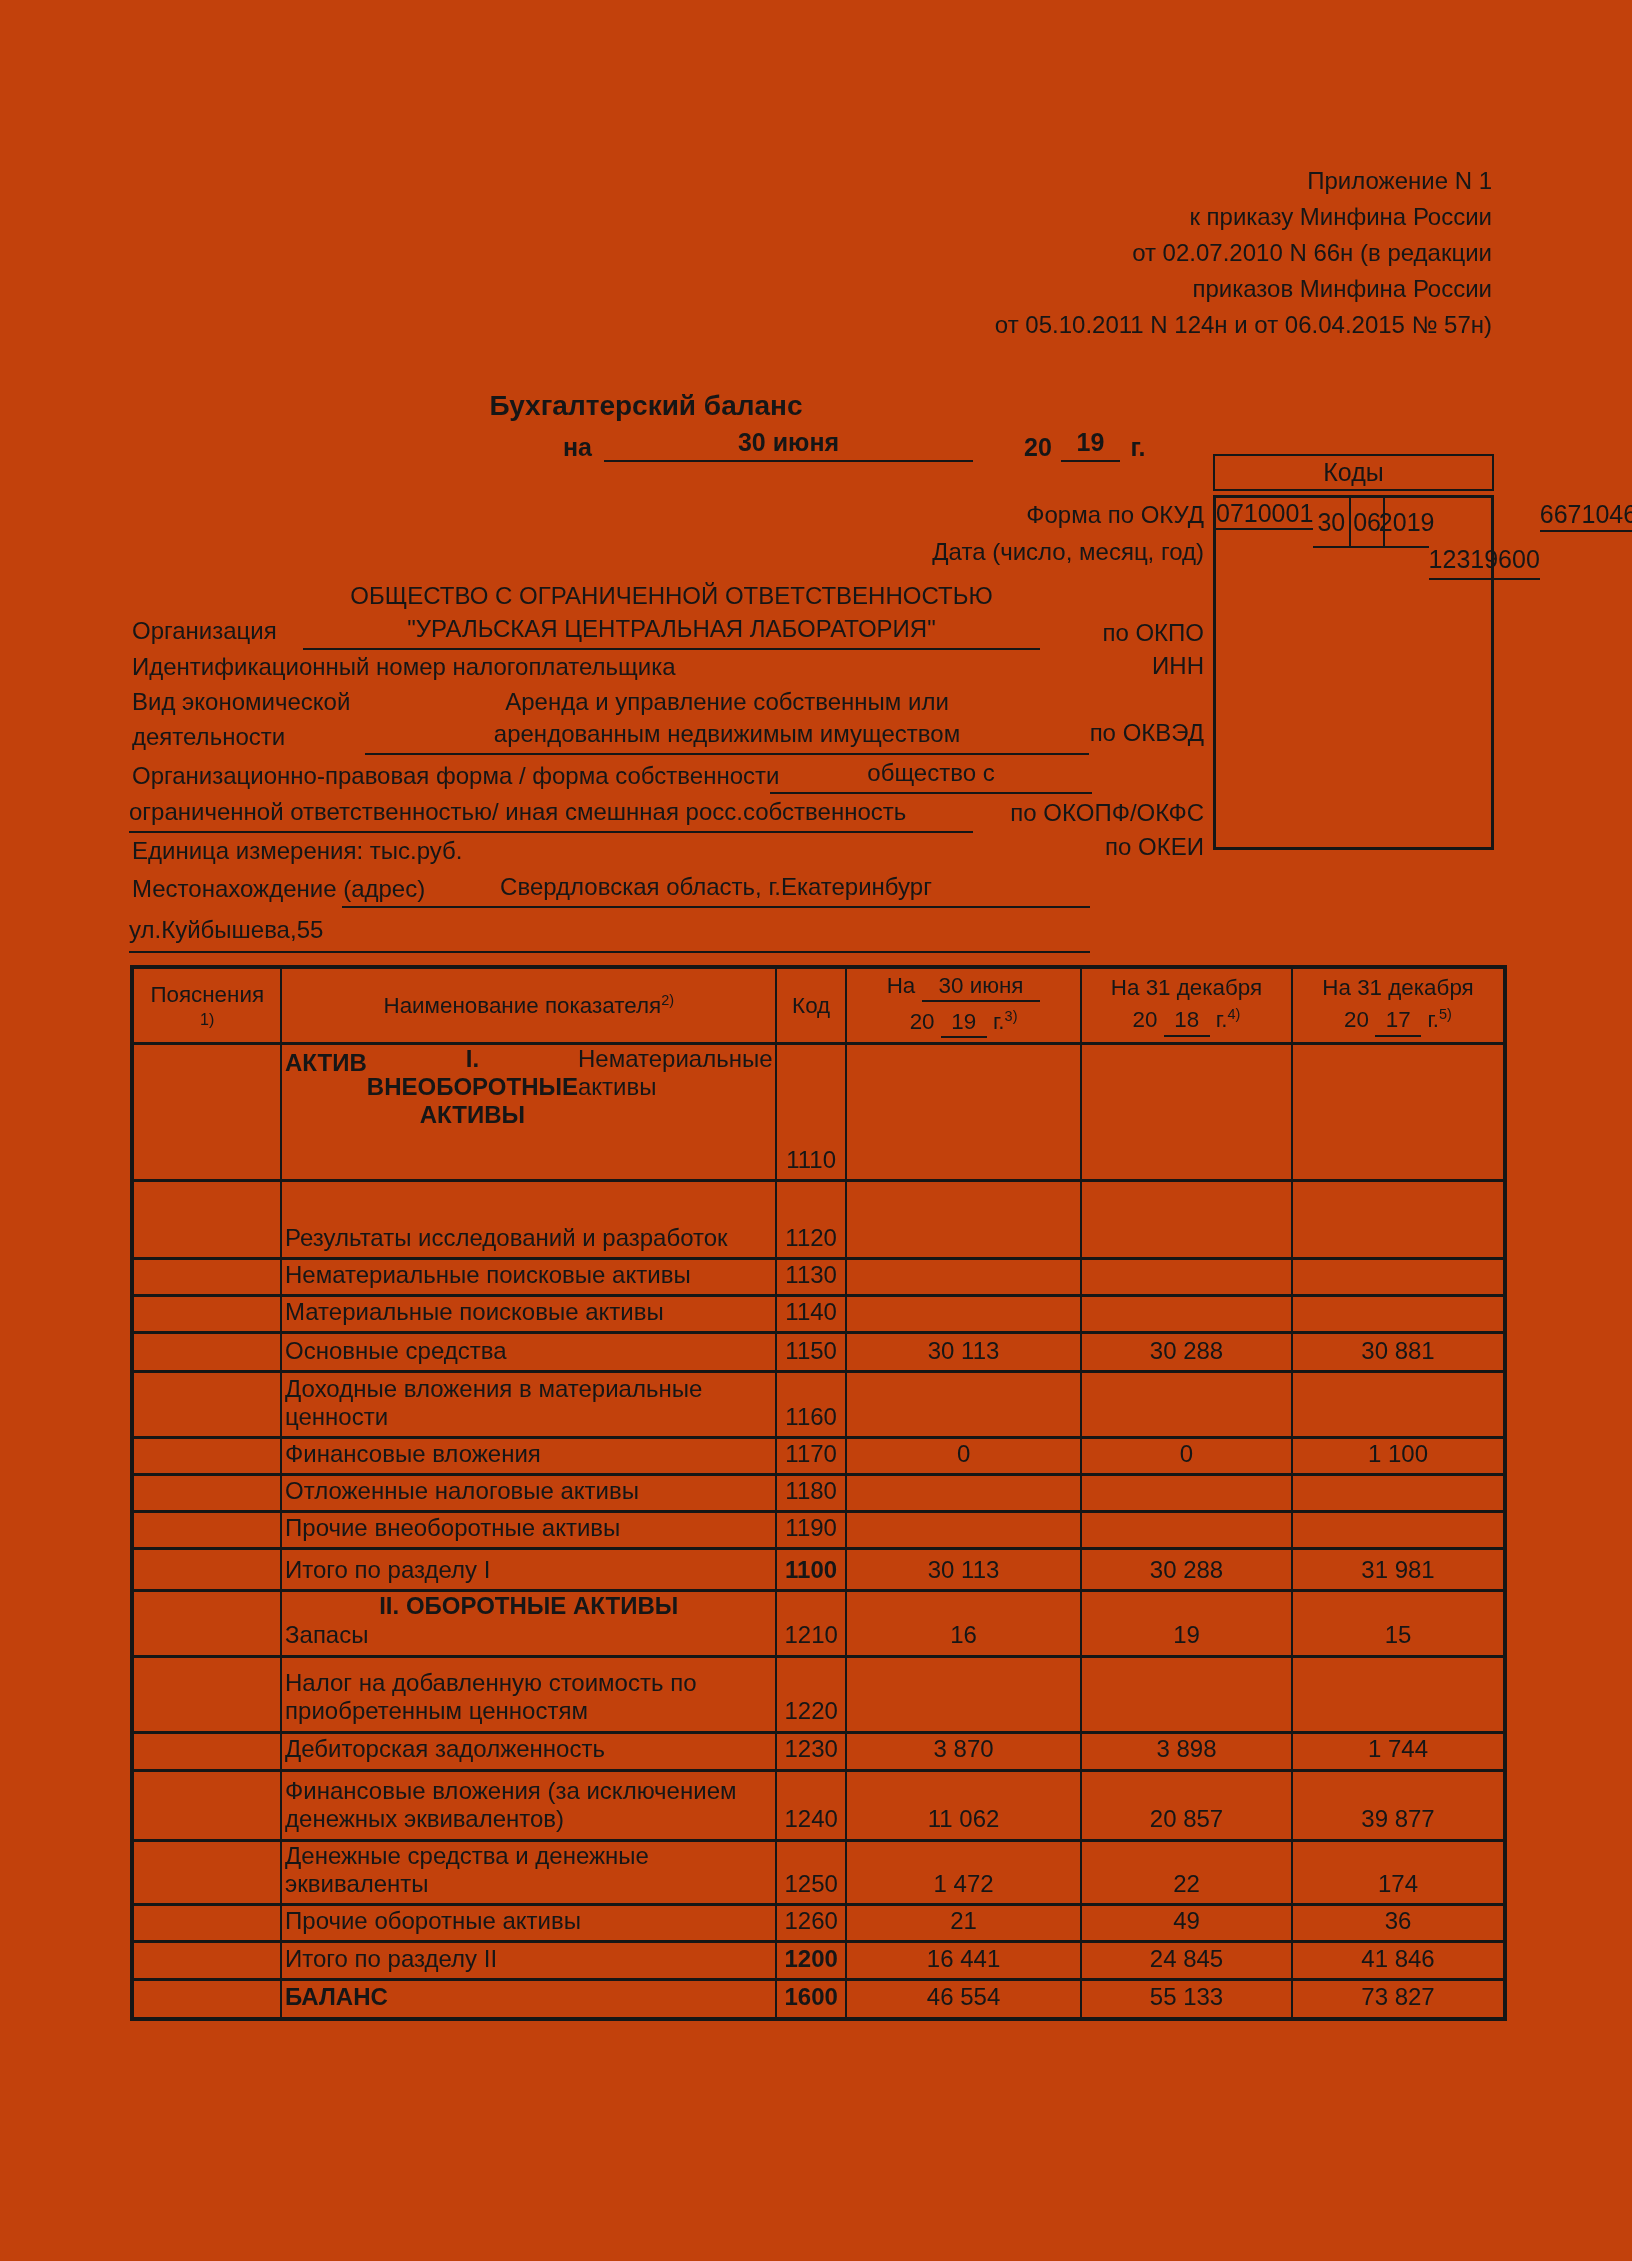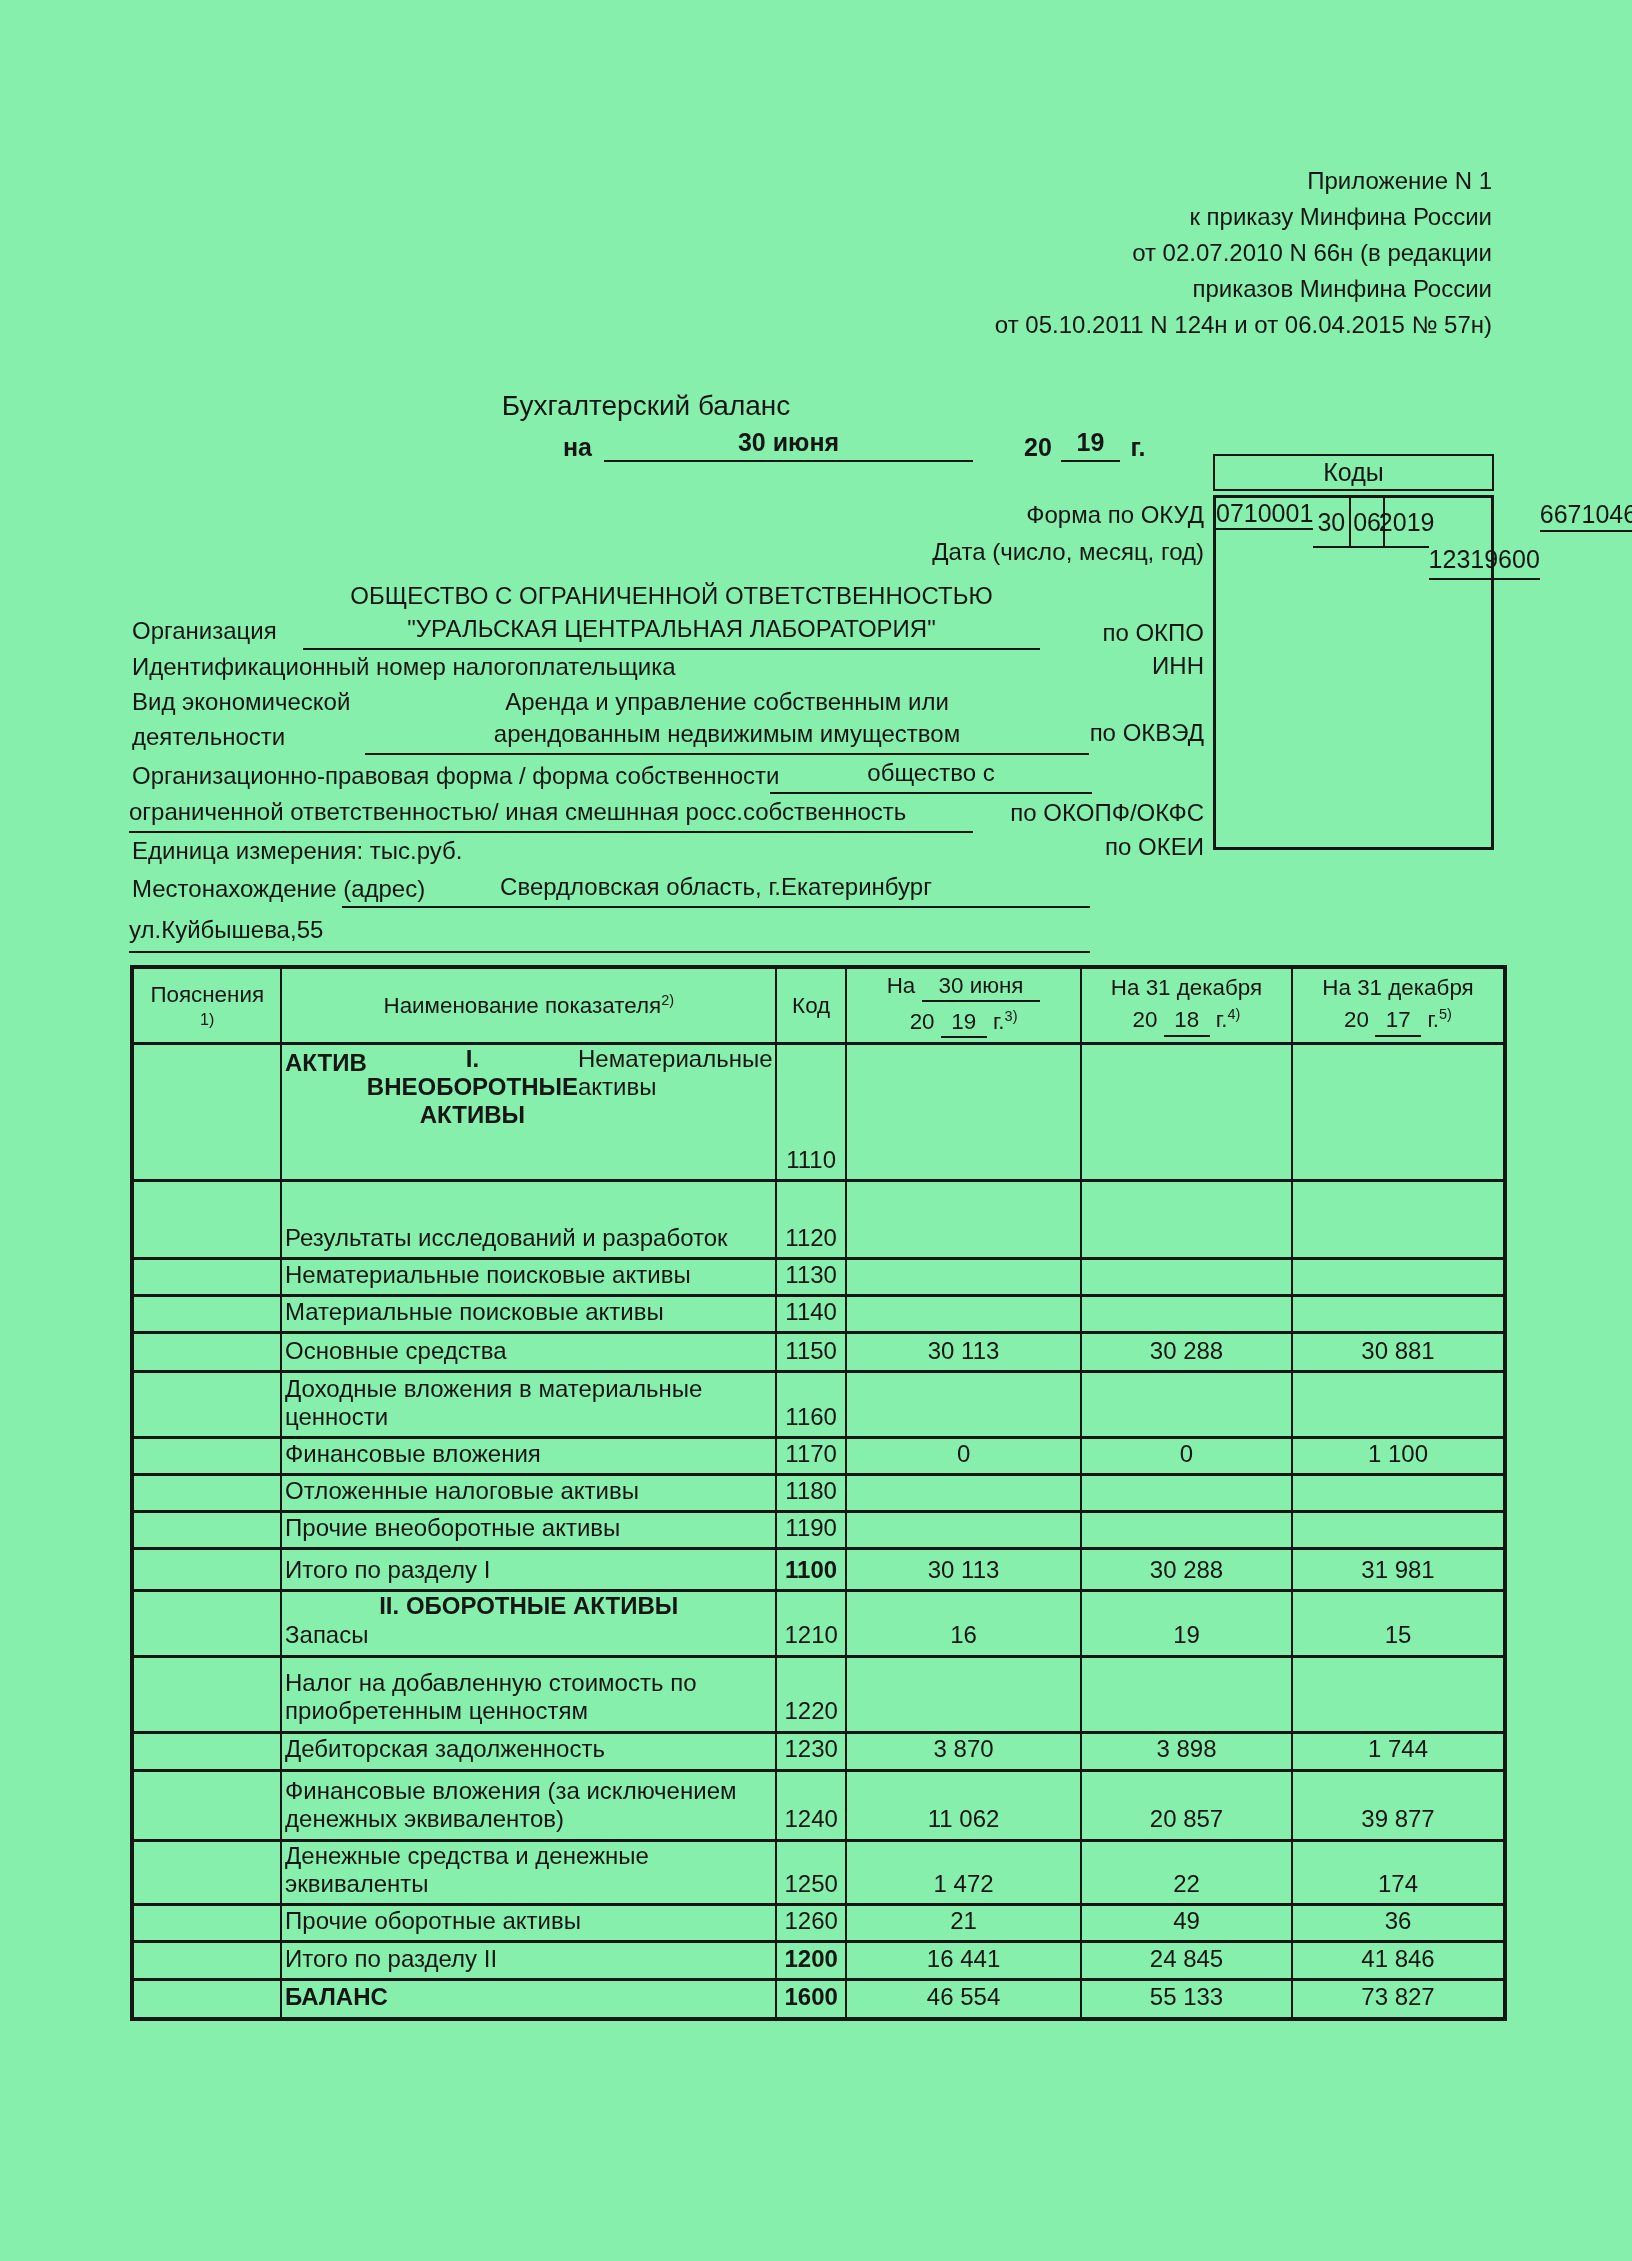--- a/index.html
+++ b/index.html
@@ -1,27 +1,27 @@
 <!DOCTYPE html>
 <html style="font-size:10.5px"><head>
 <meta charset="utf-8">
 <style>
   * { margin:0; padding:0; box-sizing:border-box; }
   body { background:#e8e8e8; font-family:"Liberation Sans","DejaVu Sans",sans-serif; }
   .page {
-    position:relative; width:1632px; height:2261px; background:#86efac;
+    position:relative; width:1632px; height:2261px; background:#c2410c;
     color:#161616; overflow:hidden;
   }
   .abs { position:absolute; }
 
   
   .header-note { top:163px; right:140px; text-align:right; font-size:24px; line-height:36px; }
 
   
-  .doc-title { top:390px; left:0; width:1292px; text-align:center; font-size:28px; font-weight:400; }
+  .doc-title { top:390px; left:0; width:1292px; text-align:center; font-size:28px; font-weight:700; }
   .subtitle { top:428px; left:563px; display:flex; align-items:flex-end; font-size:25px; font-weight:700; }
   .u-seg { border-bottom:2.6px solid #161616; text-align:center; padding-bottom:2.6px; }
   .subtitle .d1 { width:369px; margin-left:12px; }
   .subtitle .c20 { margin-left:51px; }
   .subtitle .y19 { width:59px; margin-left:9.2px; }
   .subtitle .gdot { margin-left:10.5px; }
 
   
   .kody-head { left:1213px; top:454px; width:281px; height:37px; border:2.6px solid #161616;
     display:flex; align-items:center; justify-content:center; font-size:25px; }

